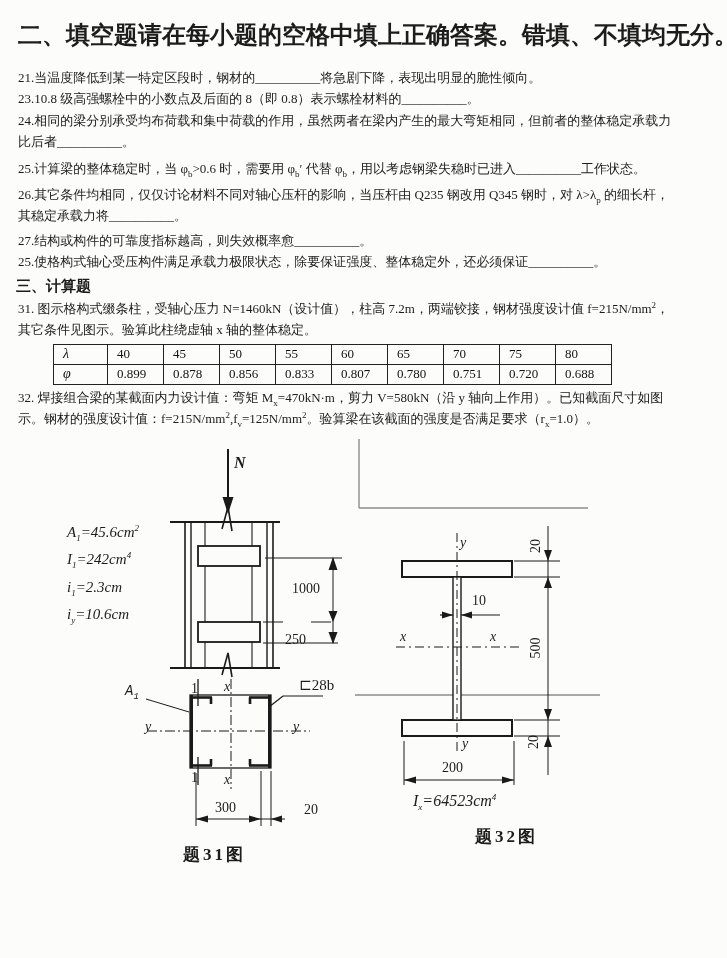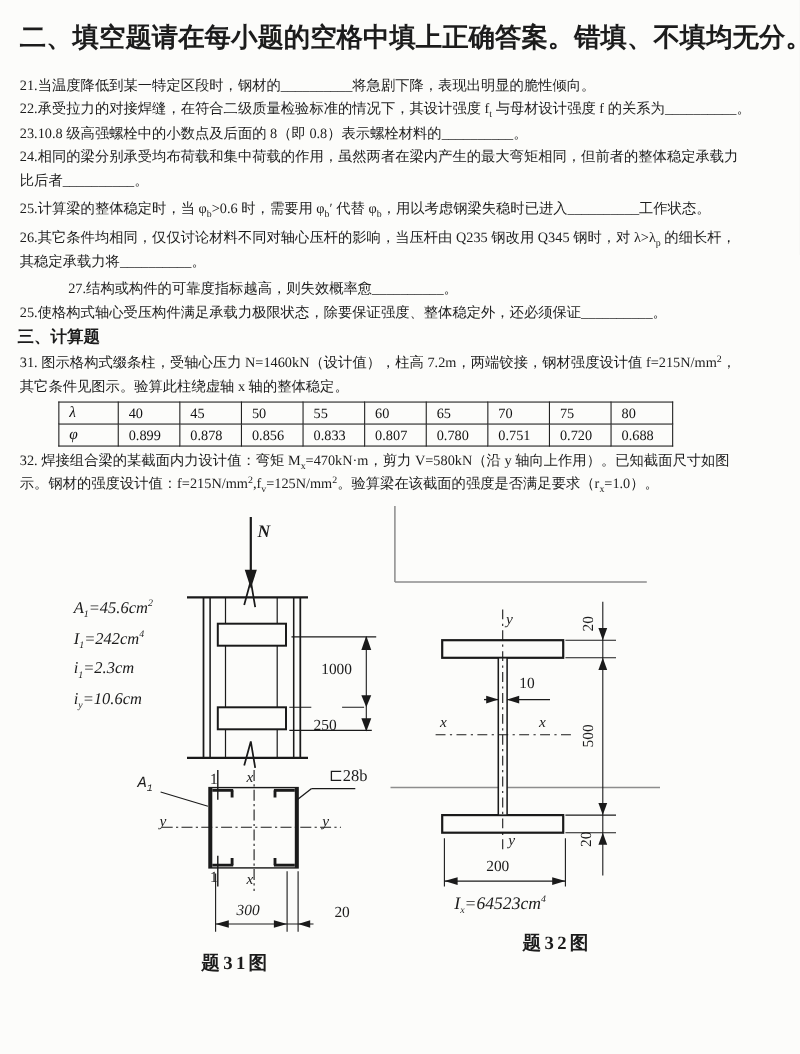--- a/index.html
+++ b/index.html
@@ -14,21 +14,21 @@
     background:#fcfcfa;
   }
   .title{
     margin:20px 6px 0 18px;
     font-family:"Liberation Sans","DejaVu Sans",sans-serif;
     font-weight:700;font-size:24px;line-height:30px;
     white-space:nowrap;letter-spacing:0px;
   }
   .fills{margin:17px 0 0 18px;font-size:13px;line-height:21.4px;}
   .ln{white-space:nowrap;}
-  .gapa{margin-top:3px;margin-left:44px;}
+  .gapa{margin-top:3px;}
   .gapb{margin-top:5px;}
   .sec3{margin:4px 0 0 16px;font-weight:700;font-size:15px;line-height:19px;}
   .calc{margin:2px 0 0 18px;font-size:13px;line-height:21px;}
   table.phi{border-collapse:collapse;margin:4px 0 0 53px;font-size:13px;color:#111;}
   table.phi td{
     border:1.4px solid #222;height:19px;width:46px;
     padding:0 0 0 9px;text-align:left;vertical-align:middle;
   }
   table.phi td.c0{width:44px;font-style:italic;font-size:14px;}
   sub{font-size:9px;line-height:0;}
@@ -47,21 +47,20 @@
 </style>
 </head>
 <body>
 
 <div class="page">
 
   <div class="title">二、填空题请在每小题的空格中填上正确答案。错填、不填均无分。</div>
 
   <div class="fills">
     <div class="ln">21.当温度降低到某一特定区段时，钢材的__________将急剧下降，表现出明显的脆性倾向。</div>
-    <div class="ln">22.承受拉力的对接焊缝，在符合二级质量检验标准的情况下，其设计强度 f<sub>t</sub> 与母材设计强度 f 的关系为__________。</div>
     <div class="ln">23.10.8 级高强螺栓中的小数点及后面的 8（即 0.8）表示螺栓材料的__________。</div>
     <div class="ln">24.相同的梁分别承受均布荷载和集中荷载的作用，虽然两者在梁内产生的最大弯矩相同，但前者的整体稳定承载力</div>
     <div class="ln">比后者__________。</div>
     <div class="ln gapb">25.计算梁的整体稳定时，当 φ<sub>b</sub>&gt;0.6 时，需要用 φ<sub>b</sub>′ 代替 φ<sub>b</sub>，用以考虑钢梁失稳时已进入__________工作状态。</div>
     <div class="ln gapb">26.其它条件均相同，仅仅讨论材料不同对轴心压杆的影响，当压杆由 Q235 钢改用 Q345 钢时，对 λ&gt;λ<sub>p</sub> 的细长杆，</div>
     <div class="ln">其稳定承载力将__________。</div>
     <div class="ln gapa">27.结构或构件的可靠度指标越高，则失效概率愈__________。</div>
     <div class="ln">25.使格构式轴心受压构件满足承载力极限状态，除要保证强度、整体稳定外，还必须保证__________。</div>
   </div>
 
@@ -184,21 +183,21 @@
       <div class="lbl dim" style="left:237px;top:138px;">1000</div>
       <div class="lbl dim" style="left:230px;top:189px;">250</div>
       <div class="lbl it" style="left:70px;top:240px;font-family:Liberation Mono, monospace;">A<sub>1</sub></div>
       <div class="lbl" style="left:136px;top:238px;">1</div>
       <div class="lbl" style="left:136px;top:327px;">1</div>
       <div class="lbl it" style="left:169px;top:236px;">x</div>
       <div class="lbl it" style="left:169px;top:329px;">x</div>
       <div class="lbl it" style="left:90px;top:276px;">y</div>
       <div class="lbl it" style="left:238px;top:276px;">y</div>
       <div class="lbl chan" style="left:228px;top:234px;margin-left:16px;">⊏28b</div>
-      <div class="lbl dim" style="left:160px;top:357px;font-style:italic;">300</div>
+      <div class="lbl dim" style="left:160px;top:357px;">300</div>
       <div class="lbl dim" style="left:249px;top:359px;">20</div>
       <div class="lbl cap" style="left:128px;top:404px;">题31图</div>
     </div>
 
     <div class="fig" style="left:350px;top:0px;width:310px;height:430px;">
       <svg width="310" height="430" viewBox="0 0 310 430">
         <g stroke="#1a1a1a" fill="none">
 
           <g stroke="#8d8d8d" stroke-width="1.4">
             <line x1="9" y1="6" x2="9" y2="75"></line>

